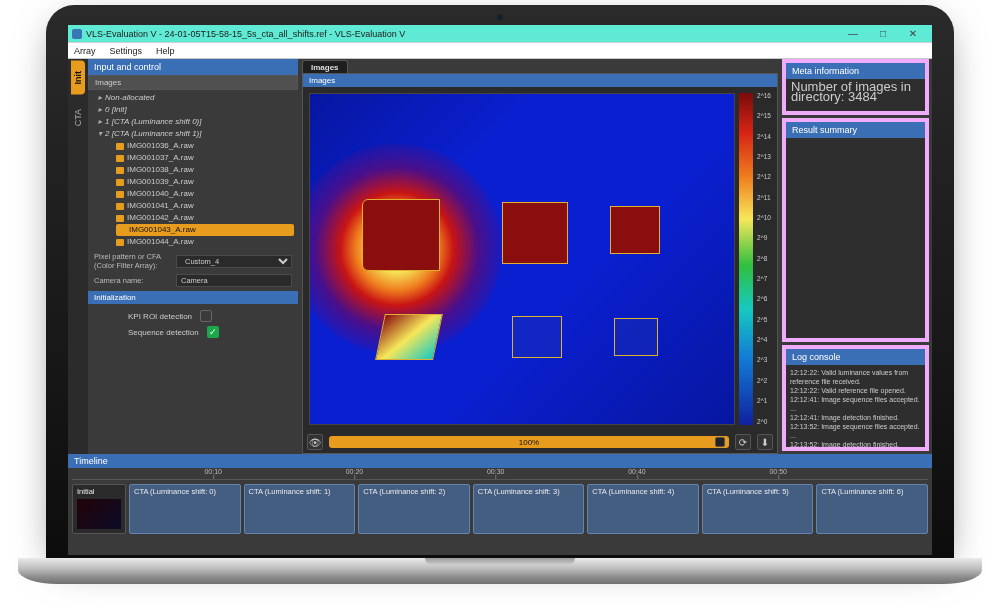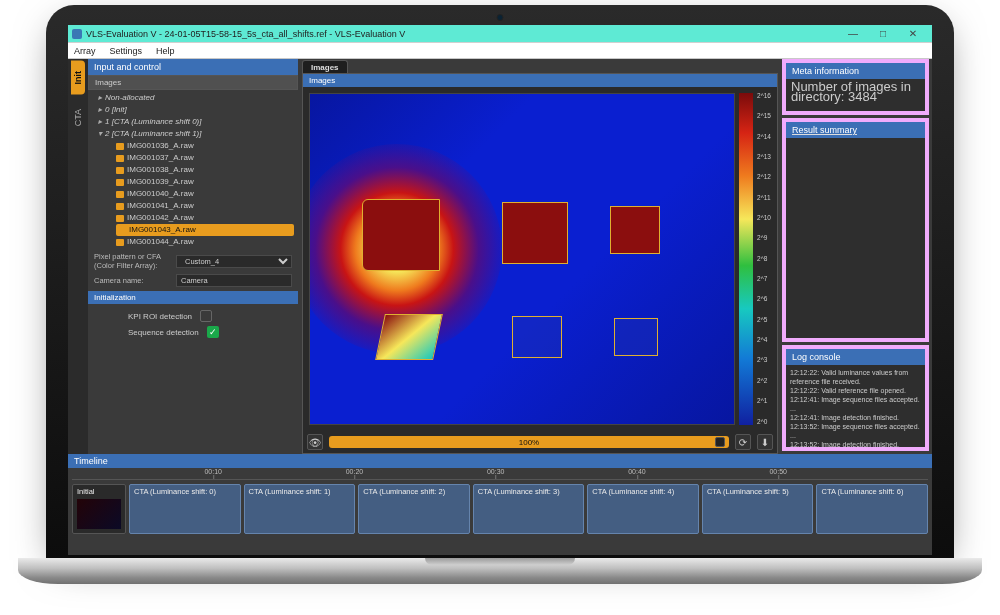--- a/index.html
+++ b/index.html
@@ -224,21 +224,21 @@
               <div class="iconbtn">⬇</div>
             </div>
           </div>
         </div>
 
         <div class="right">
           <div class="rblock">
             <div class="panel-hdr">Meta information</div>
             <div class="body">Number of images in directory: 3484</div>
           </div>
-          <div class="rblock" style="flex:1;text-decoration:underline;">
+          <div class="rblock" style="flex:1;">
             <div class="panel-hdr">Result summary</div>
             <div class="body"></div>
           </div>
           <div class="rblock">
             <div class="panel-hdr">Log console</div>
             <div class="log" id="logbody">
                 <div>12:12:22: Valid luminance values from reference file received.</div>
                 <div>12:12:22: Valid reference file opened.</div>
                 <div>12:12:41: Image sequence files accepted.</div>
                 <div>...</div>

